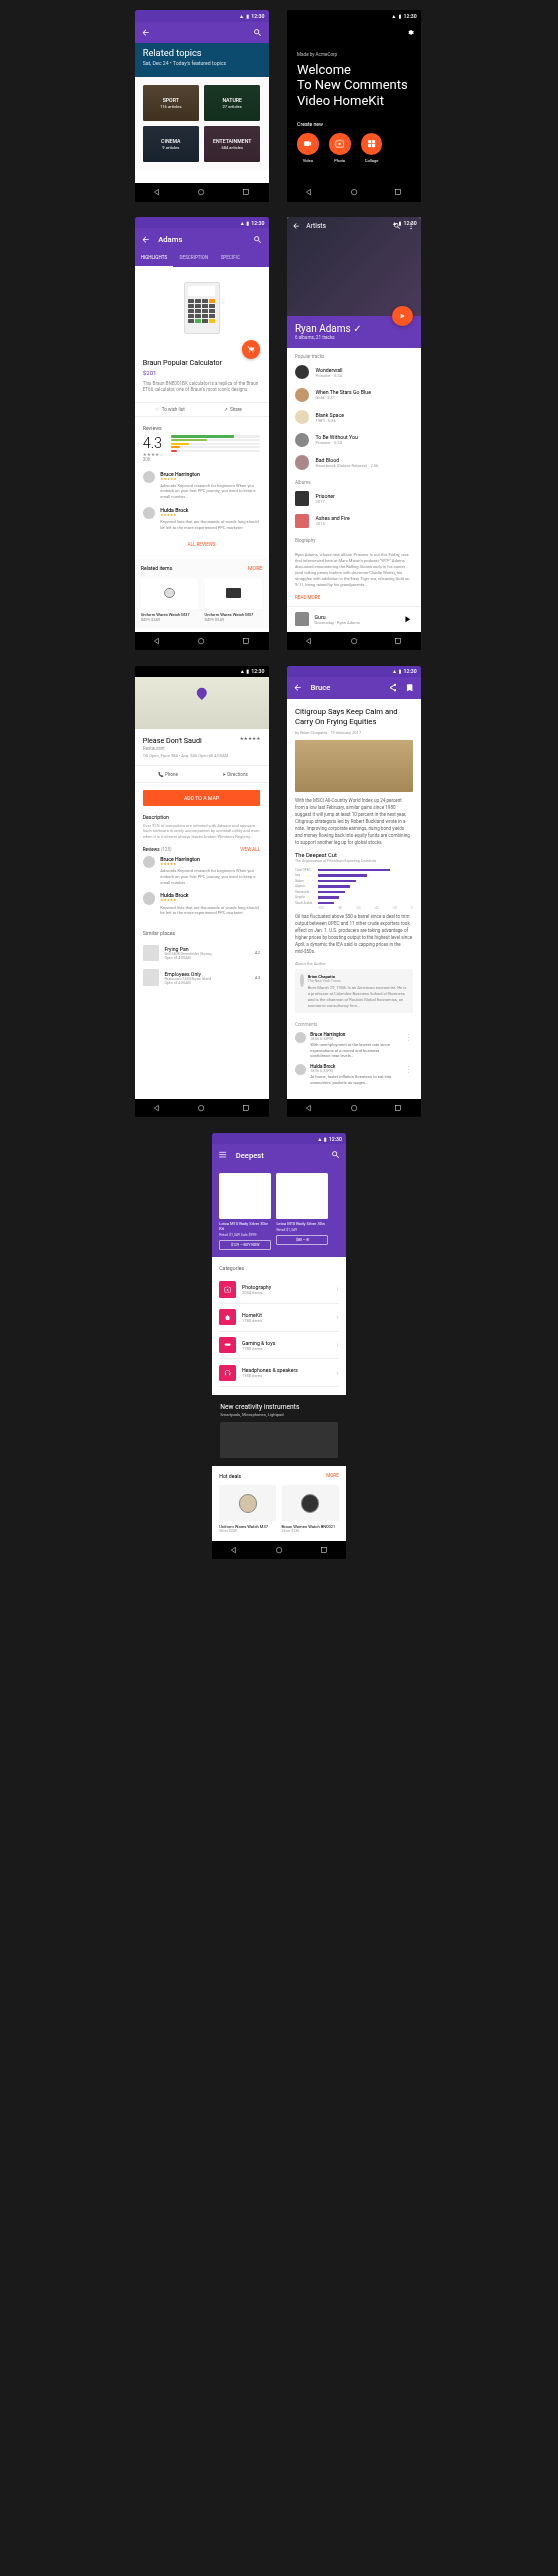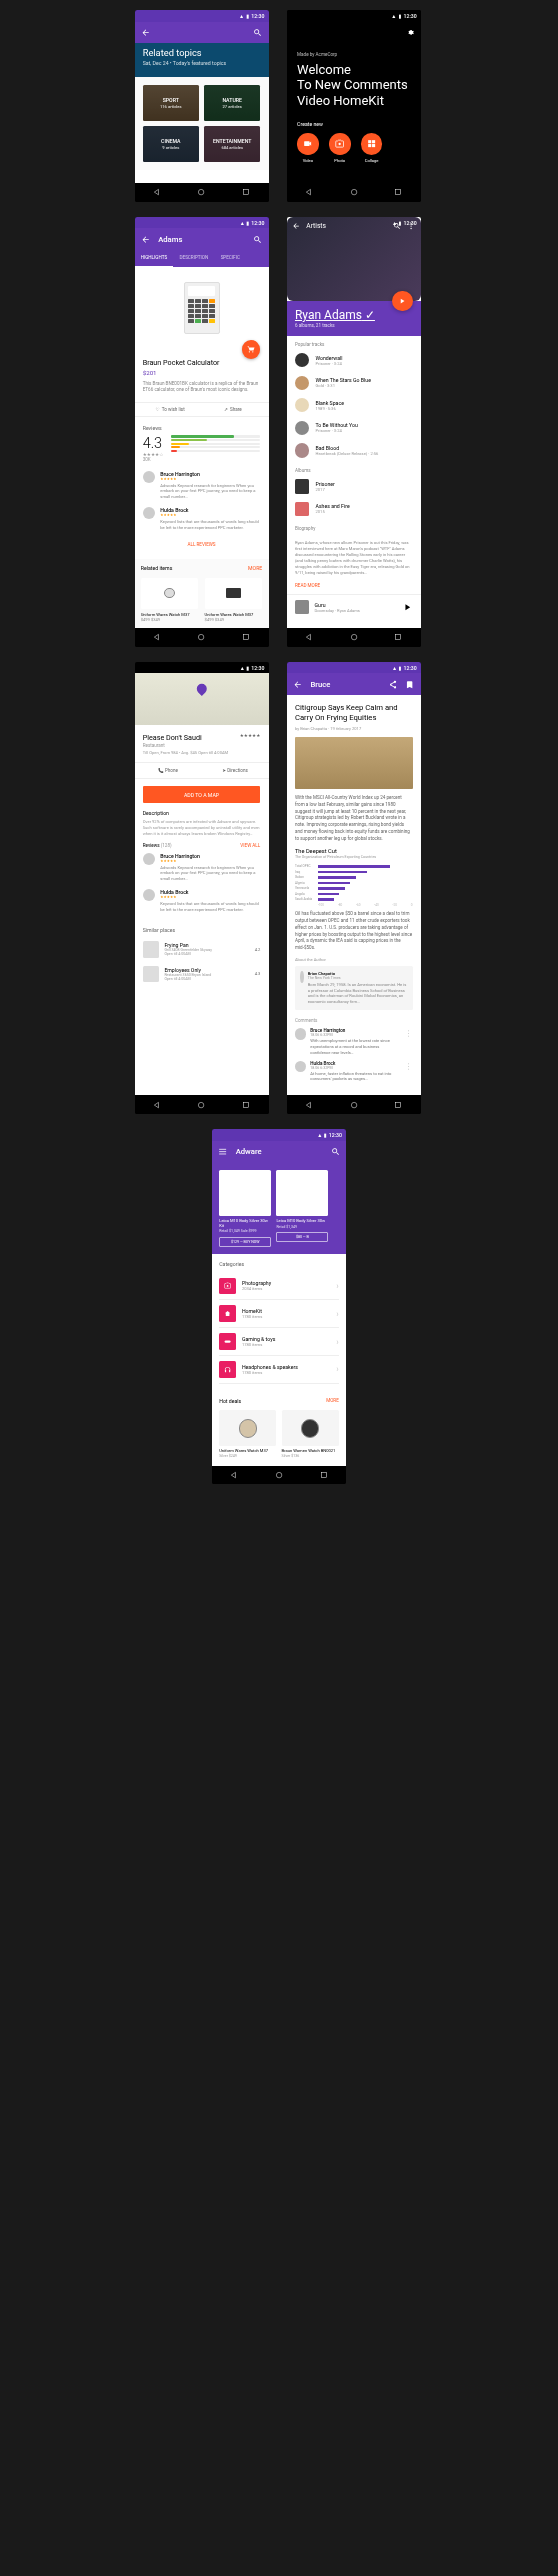--- a/index.html
+++ b/index.html
@@ -89,26 +89,26 @@
 .s3 .related { background: #fafafa; padding: 6.2px; }
 .s3 .relhdr { display: flex; justify-content: space-between; font-size: 5.2px; margin-bottom: 6.2px; }
 .s3 .relhdr .more { color: #ff5722; }
 .s3 .relitems { display: flex; gap: 6.2px; }
 .s3 .ri { flex: 1; }
 .s3 .rimg { height: 31px; background: #fff; border-radius: 1.5px; margin-bottom: 3.1px; display: flex; align-items: center; justify-content: center; }
 .s3 .rin { font-size: 4.1px; line-height: 1.3; }
 .s3 .rip { font-size: 4.1px; color: #888; }
 
 
-.s4 .hero { height: 84px; background: linear-gradient(135deg,#2a2a3a,#4a3a5a); position: relative; border-radius: 6px; }
+.s4 .hero { height: 99px; background: linear-gradient(135deg,#2a2a3a,#4a3a5a); position: relative; }
 .s4 .hero .abar { position: absolute; top: 0; left: 0; right: 0; display: flex; align-items: center; padding: 5.2px; color: #fff; gap: 6.2px; }
 .s4 .hero .abar .t { flex: 1; font-size: 6.7px; }
 .s4 .hero .abar svg { width: 8.2px; height: 8.2px; fill: #fff; }
 .s4 .bar { background: #673ab7; color: #fff; padding: 7.2px 8.2px; position: relative; }
-.s4 .an { font-size: 12px; margin-bottom: 1px; text-decoration: underline; }
+.s4 .an { font-size: 10px; margin-bottom: 1px; }
 .s4 .as { font-size: 4.6px; opacity: 0.8; }
 .s4 .pfab { position: absolute; right: 8.2px; top: -10.3px; width: 20.6px; height: 20.6px; border-radius: 50%; background: #ff5722; display: flex; align-items: center; justify-content: center; box-shadow: 0 1px 4.1px rgba(0,0,0,0.3); }
 .s4 .pfab svg { width: 8.2px; height: 8.2px; fill: #fff; }
 .s4 .sec { padding: 6.2px 8.2px 2.1px; font-size: 4.6px; color: #888; }
 .s4 .track { display: flex; align-items: center; gap: 6.2px; padding: 4.1px 8.2px; }
 .s4 .tcov { width: 14.4px; height: 14.4px; border-radius: 50%; background: #ddd; flex-shrink: 0; }
 .s4 .tcov.sq { border-radius: 1.5px; }
 .s4 .ti { flex: 1; }
 .s4 .tn { font-size: 5.2px; }
 .s4 .ts { font-size: 4.1px; color: #999; }
@@ -361,21 +361,21 @@
               <div class="k y"></div>
         </div>
       </div>
       <div class="fab">
             <svg viewBox="0 0 24 24">
               <path d="M7 18a2 2 0 100 4 2 2 0 000-4zm10 0a2 2 0 100 4 2 2 0 000-4zM7 16h12l3-9H6L5 4H2v2h2l3 9z"></path>
             </svg>
           </div>
     </div>
     <div class="info">
-      <div class="pname">Braun Pocket Calculator</div>
+      <div class="pname">Braun Popular Calculator</div>
       <div class="price">$201</div>
       <div class="desc">This Braun BNE001BK calculator is a replica of the Braun ET66 calculator, one of Braun's most iconic designs.</div>
     </div>
     <div class="actions">
       <div class="act">♡ <span>To wish list</span></div>
       <div class="act">↗ <span>Share</span></div>
     </div>
     <div class="reviews">
       <div class="rh">Reviews</div>
       <div class="rsum">
@@ -760,21 +760,21 @@
   <div class="statusbar purple">
         <span>▲ ▮</span>
         <span class="time">12:30</span>
       </div>
   <div class="content">
     <div class="ehdr">
       <div class="appbar">
         <svg viewBox="0 0 24 24">
               <path d="M3 6h18M3 12h18M3 18h18" stroke="#fff" stroke-width="2"></path>
             </svg>
-        <span class="title">Adware</span>
+        <span class="title">Deepest</span>
         <svg viewBox="0 0 24 24">
               <path d="M15.5 14h-.8l-.3-.3a6.5 6.5 0 10-.7.7l.3.3v.8l5 5 1.5-1.5-5-5zm-6 0a4.5 4.5 0 110-9 4.5 4.5 0 010 9z"></path>
             </svg>
       </div>
       <div class="items">
         <div class="it">
           <div class="itimg"></div>
           <div class="itn">Leica M10 Body Silver 30w Kit</div>
           <div class="itp">Retail $1,349 Sale $999</div>
           <div class="itbtn">$129 — BUY NOW</div>
@@ -832,20 +832,25 @@
                 <path d="M12 3a9 9 0 00-9 9v6a3 3 0 003 3h1v-8H5v-1a7 7 0 0114 0v1h-2v8h1a3 3 0 003-3v-6a9 9 0 00-9-9z"></path>
               </svg>
             </div>
         <div class="ci2">
               <div class="cn2">Headphones &amp; speakers</div>
               <div class="cc">1780 items</div>
             </div>
         <span style="color:#ccc">›</span>
       </div>
     </div>
+    <div class="black">
+      <div class="bt">New creativity instruments</div>
+      <div class="bs">Smartpads, Microphones, Lightpad</div>
+      <div class="bimg"></div>
+    </div>
     <div class="hot">
       <div class="hhdr">
         <span>Hot deals</span>
         <span class="m">MORE</span>
       </div>
       <div class="hitems">
         <div class="hi">
           <div class="himg">
                 <div class="watch"></div>
               </div>

